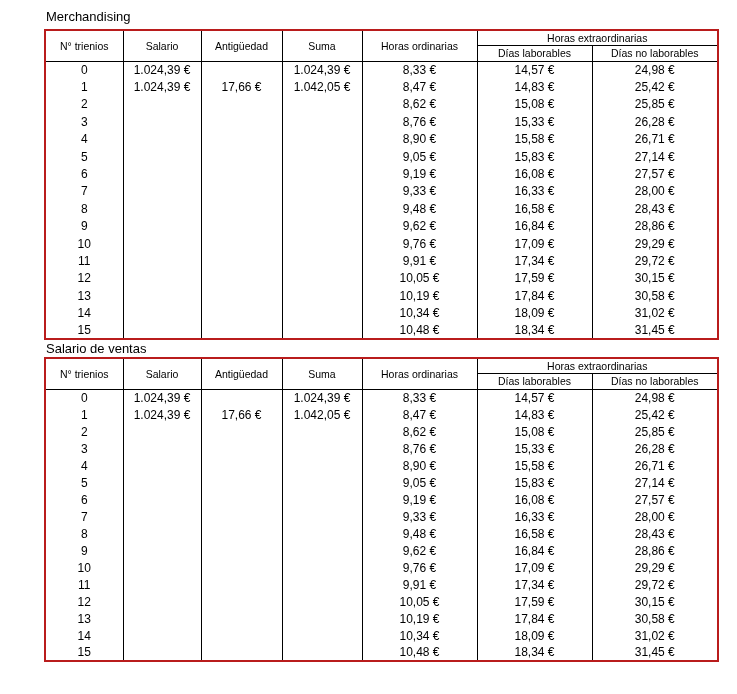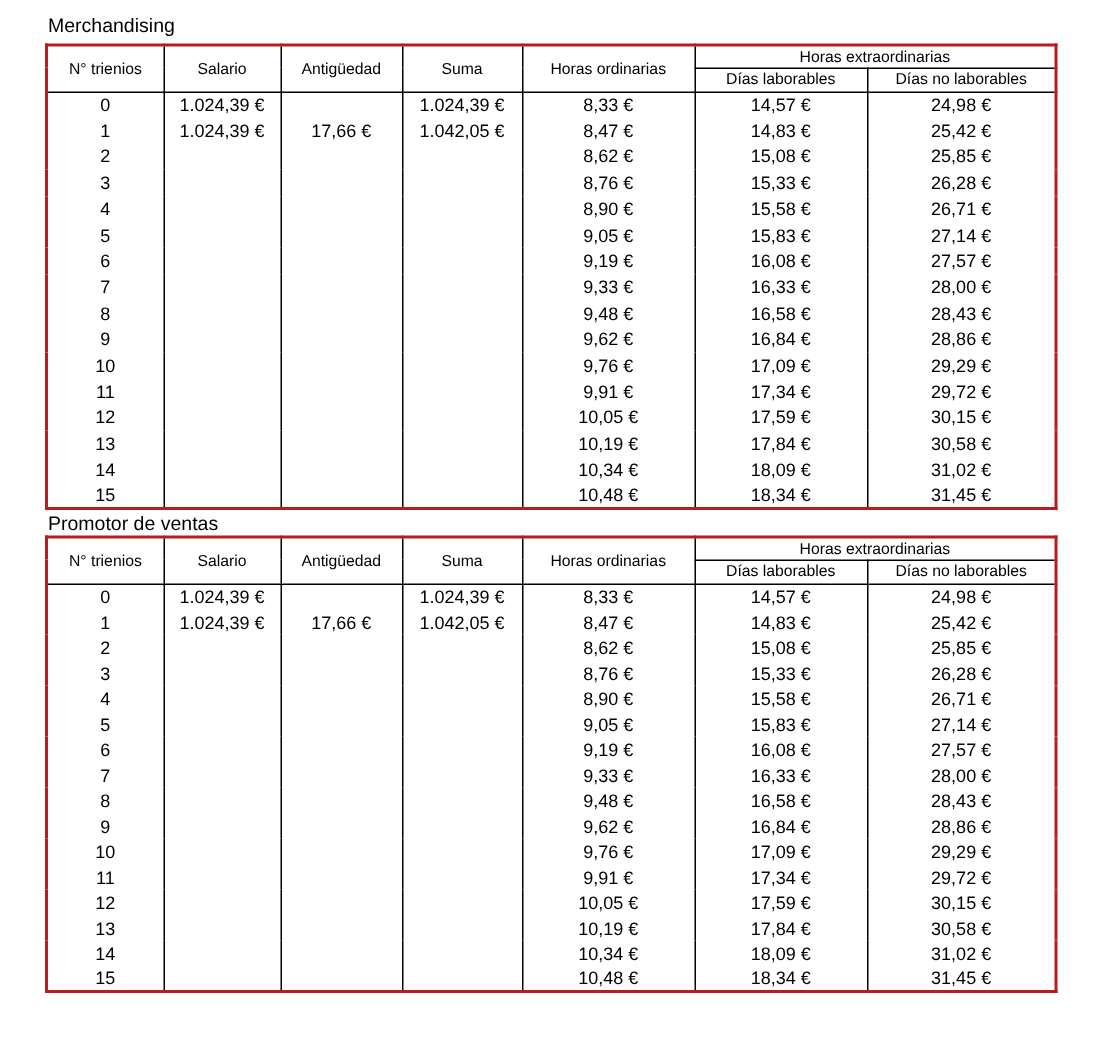--- a/index.html
+++ b/index.html
@@ -6,21 +6,21 @@
   html, body { margin: 0; padding: 0; }
   body {
     width: 737px;
     height: 694px;
     background: #ffffff;
     color: #000000;
     font-family: "Liberation Sans", "DejaVu Sans", sans-serif;
     overflow: hidden;
   }
   .page {
-    padding: 9px 0 0 30px;
+    padding: 9px 0 0 44px;
   }
   .table-title {
     font-size: 13px;
     line-height: 15px;
     margin: 0 0 5px 2px;
     white-space: nowrap;
   }
   .table-block + .table-block .table-title {
     margin: 1px 0 1px 2px;
   }
@@ -225,21 +225,21 @@
             <td></td>
             <td>10,48 €</td>
             <td>18,34 €</td>
             <td>31,45 €</td>
           </tr>
         </tbody>
     </table>
   </section>
 
   <section class="table-block">
-    <div class="table-title">Promotor de ventas</div>
+    <div class="table-title">Salario de ventas</div>
     <table class="salary-table t2">
       <colgroup>
         <col style="width:78px">
           <col style="width:78px">
           <col style="width:81px">
           <col style="width:80px">
         <col style="width:115px">
           <col style="width:115px">
           <col style="width:126px">
       </colgroup>

